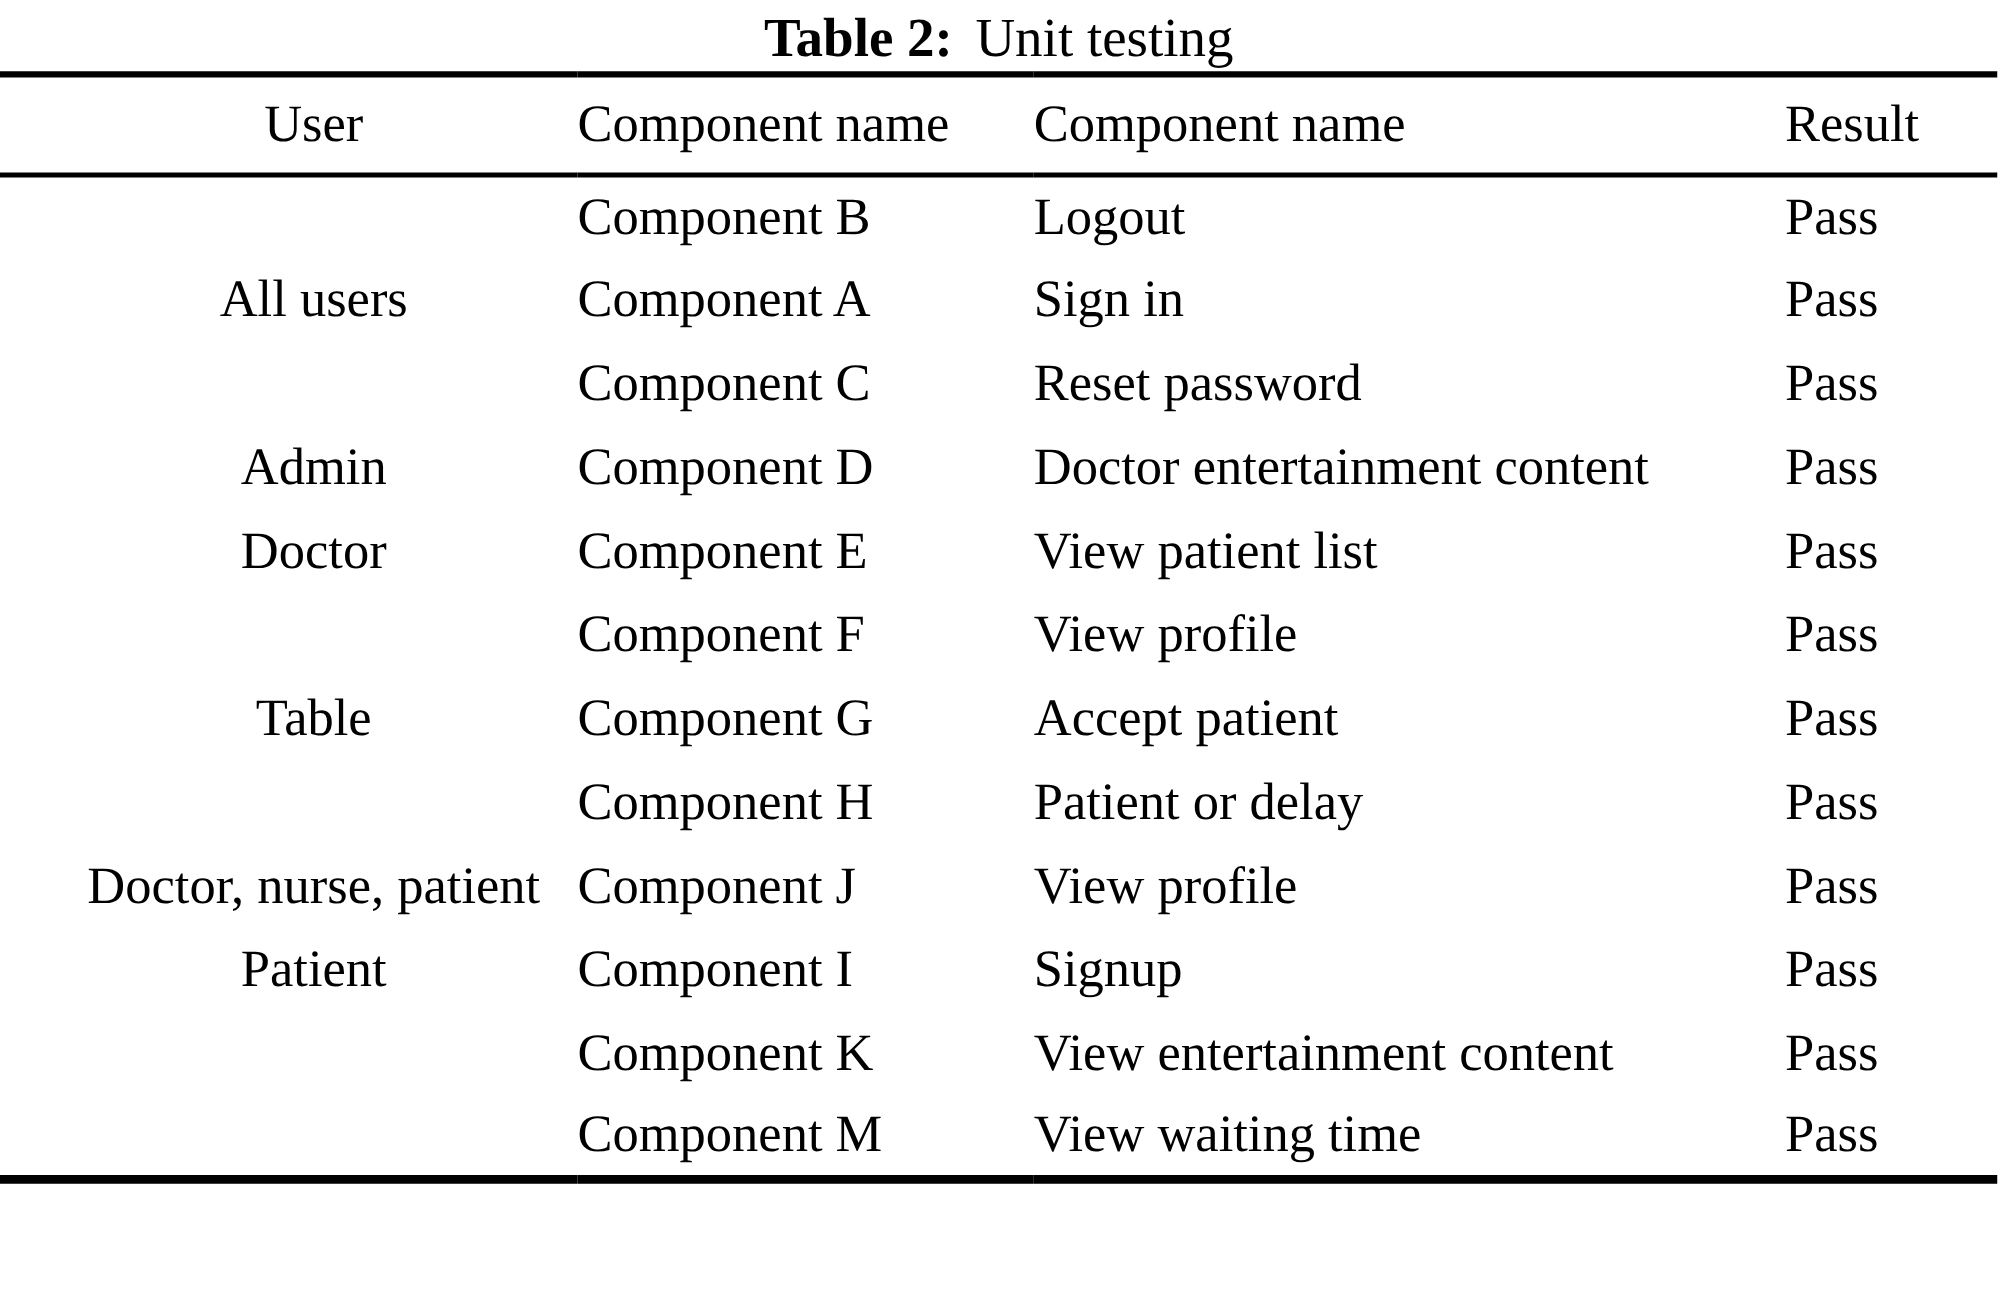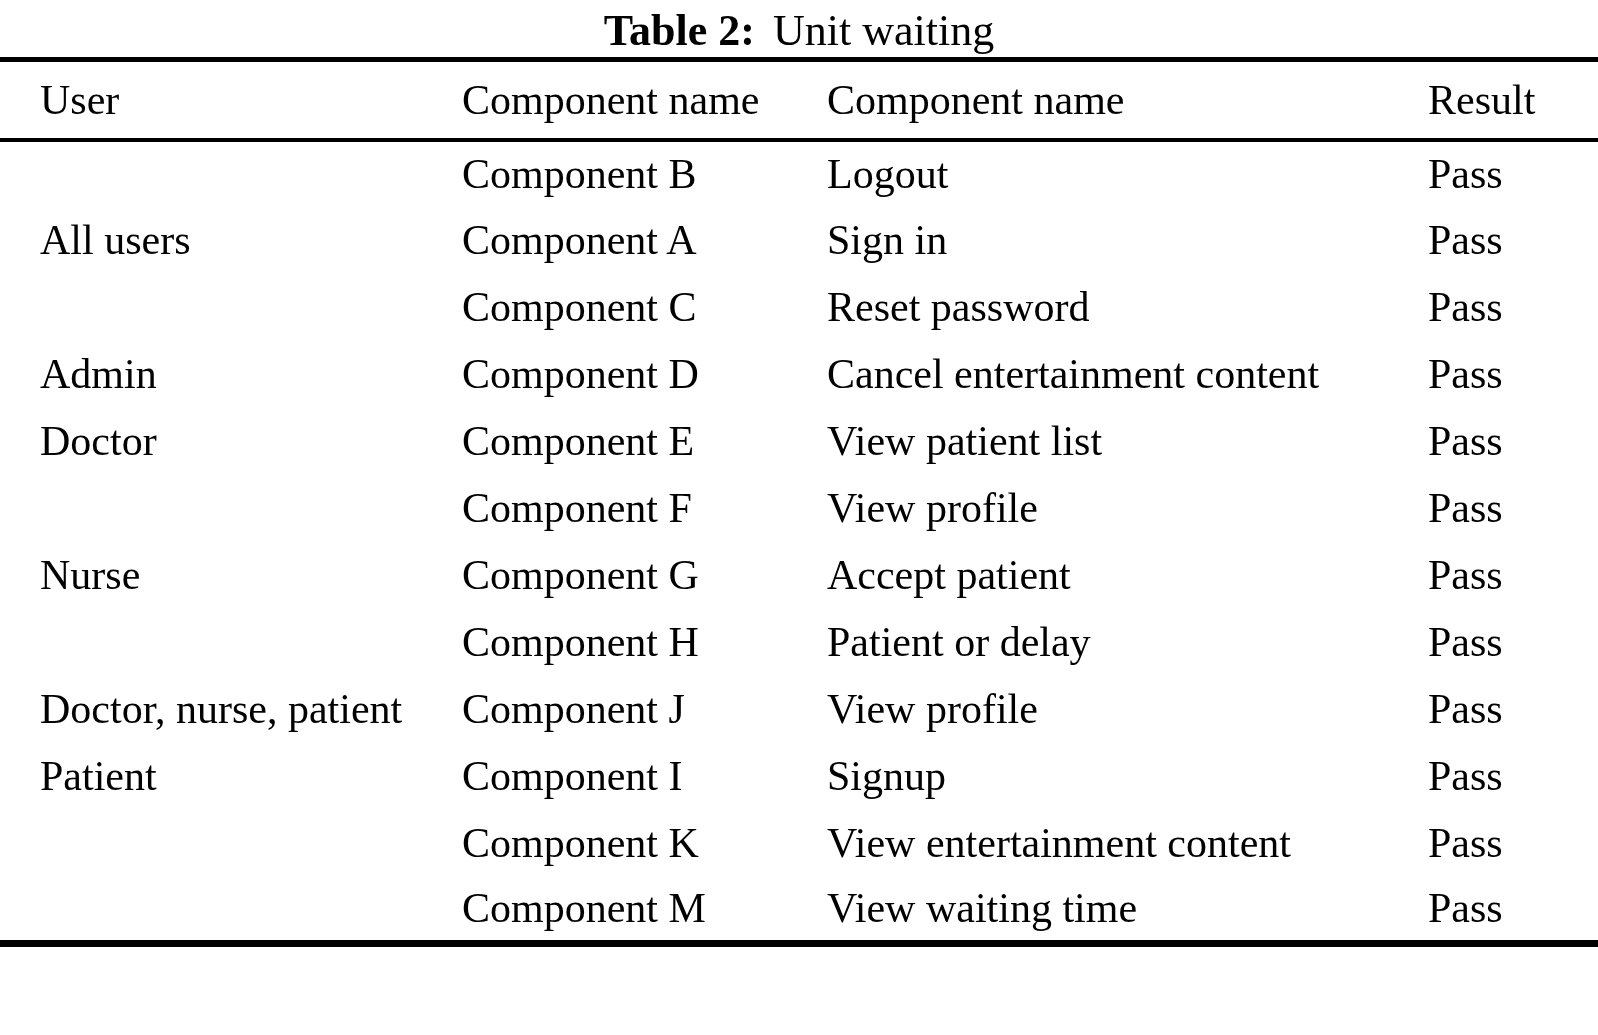--- a/index.html
+++ b/index.html
@@ -54,30 +54,31 @@
   th, td {
     text-align: left;
     font-weight: normal;
     padding: 0;
     vertical-align: middle;
     white-space: nowrap;
     overflow: hidden;
   }
   th:first-child, td:first-child {
     padding-left: 40px;
+    text-align: center;
   }
 </style>
 </head>
 <body>
 
 <div class="page">
 
   <div class="caption">
     <span class="caption-label">Table 2:</span>
-    <span class="caption-title">Unit waiting</span>
+    <span class="caption-title">Unit testing</span>
   </div>
 
   <table class="results">
     <colgroup>
       <col class="c-user">
         <col class="c-comp">
         <col class="c-name">
         <col class="c-result">
     </colgroup>
     <thead>
@@ -103,37 +104,37 @@
       </tr>
       <tr>
         <td></td>
         <td>Component C</td>
         <td>Reset password</td>
         <td>Pass</td>
       </tr>
       <tr>
         <td>Admin</td>
         <td>Component D</td>
-        <td>Cancel entertainment content</td>
+        <td>Doctor entertainment content</td>
         <td>Pass</td>
       </tr>
       <tr>
         <td>Doctor</td>
         <td>Component E</td>
         <td>View patient list</td>
         <td>Pass</td>
       </tr>
       <tr>
         <td></td>
         <td>Component F</td>
         <td>View profile</td>
         <td>Pass</td>
       </tr>
       <tr>
-        <td>Nurse</td>
+        <td>Table</td>
         <td>Component G</td>
         <td>Accept patient</td>
         <td>Pass</td>
       </tr>
       <tr>
         <td></td>
         <td>Component H</td>
         <td>Patient or delay</td>
         <td>Pass</td>
       </tr>

